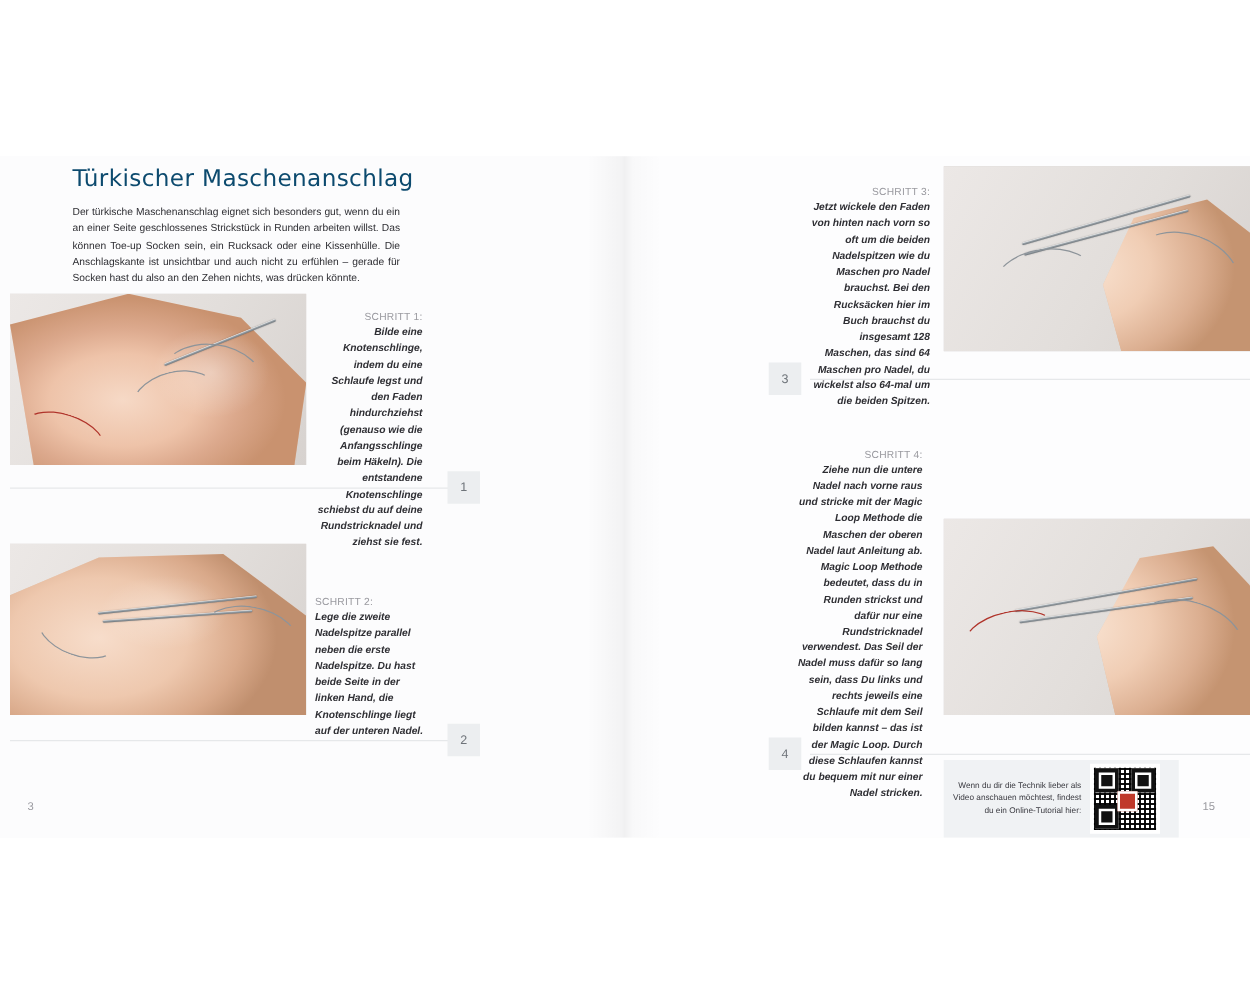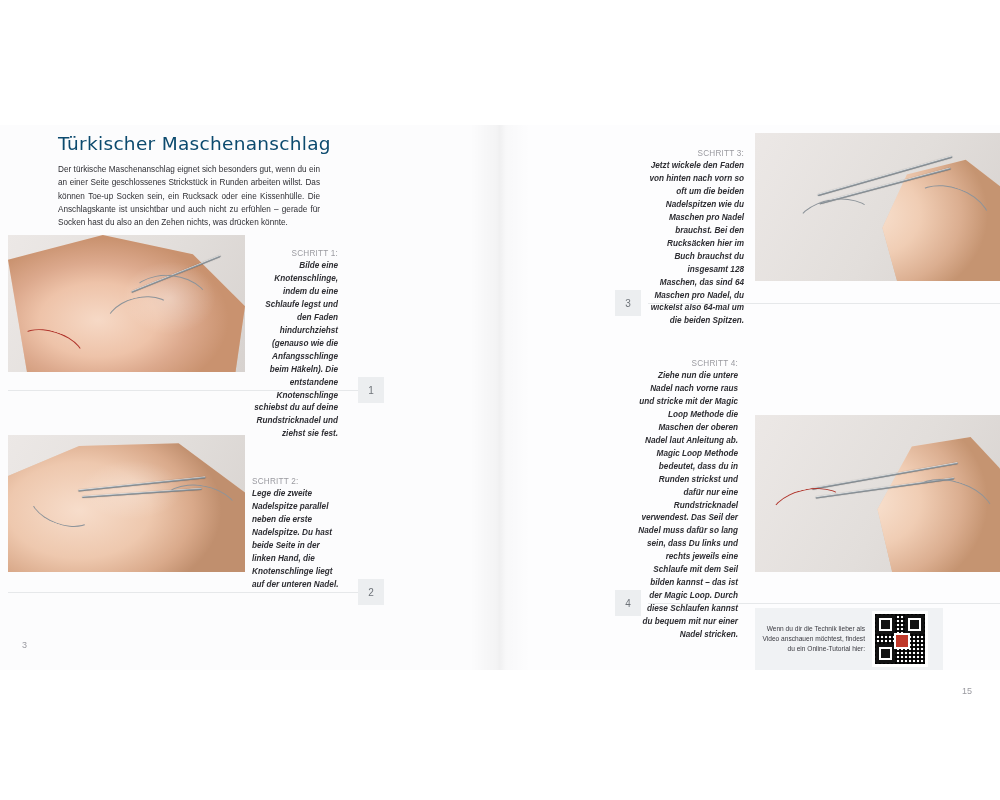--- a/index.html
+++ b/index.html
@@ -313,17 +313,17 @@
         <div class="fp tr">
             <i></i>
           </div>
         <div class="fp bl">
             <i></i>
           </div>
         <div class="center-dot"></div>
       </div>
     </div>
 
-    <div class="folio" style="left:462px; top:515px;margin-top:46px;">15</div>
+    <div class="folio" style="left:462px; top:515px;">15</div>
   </div>
 
   <div class="gutter"></div>
 </div>
 
 </body></html>

